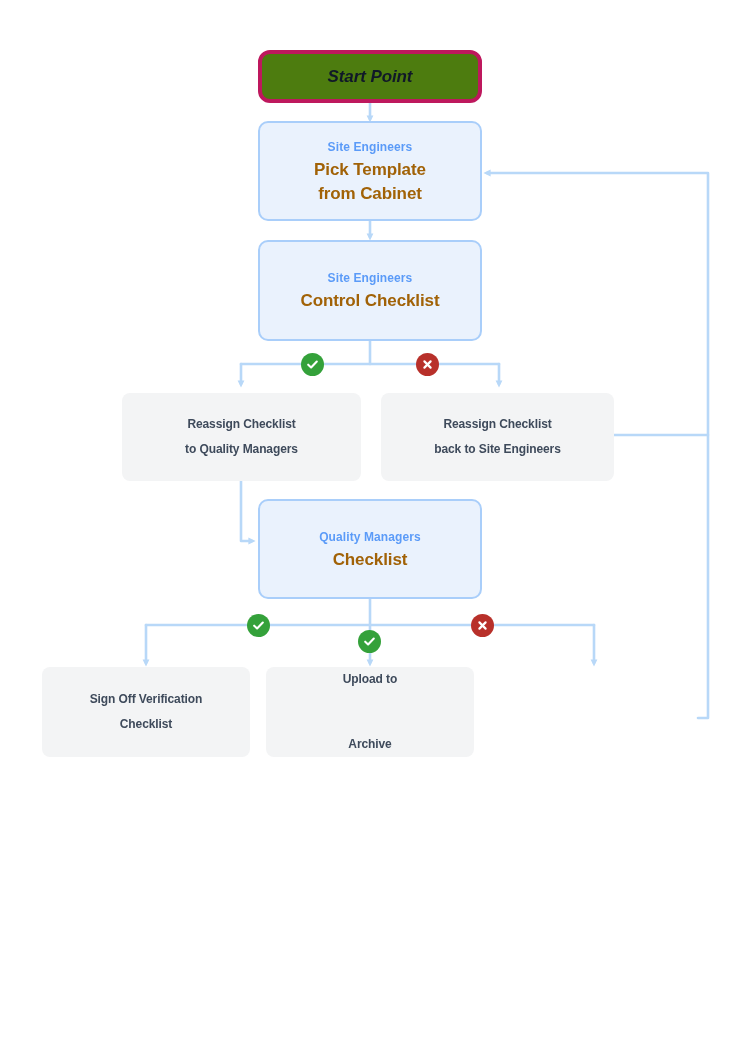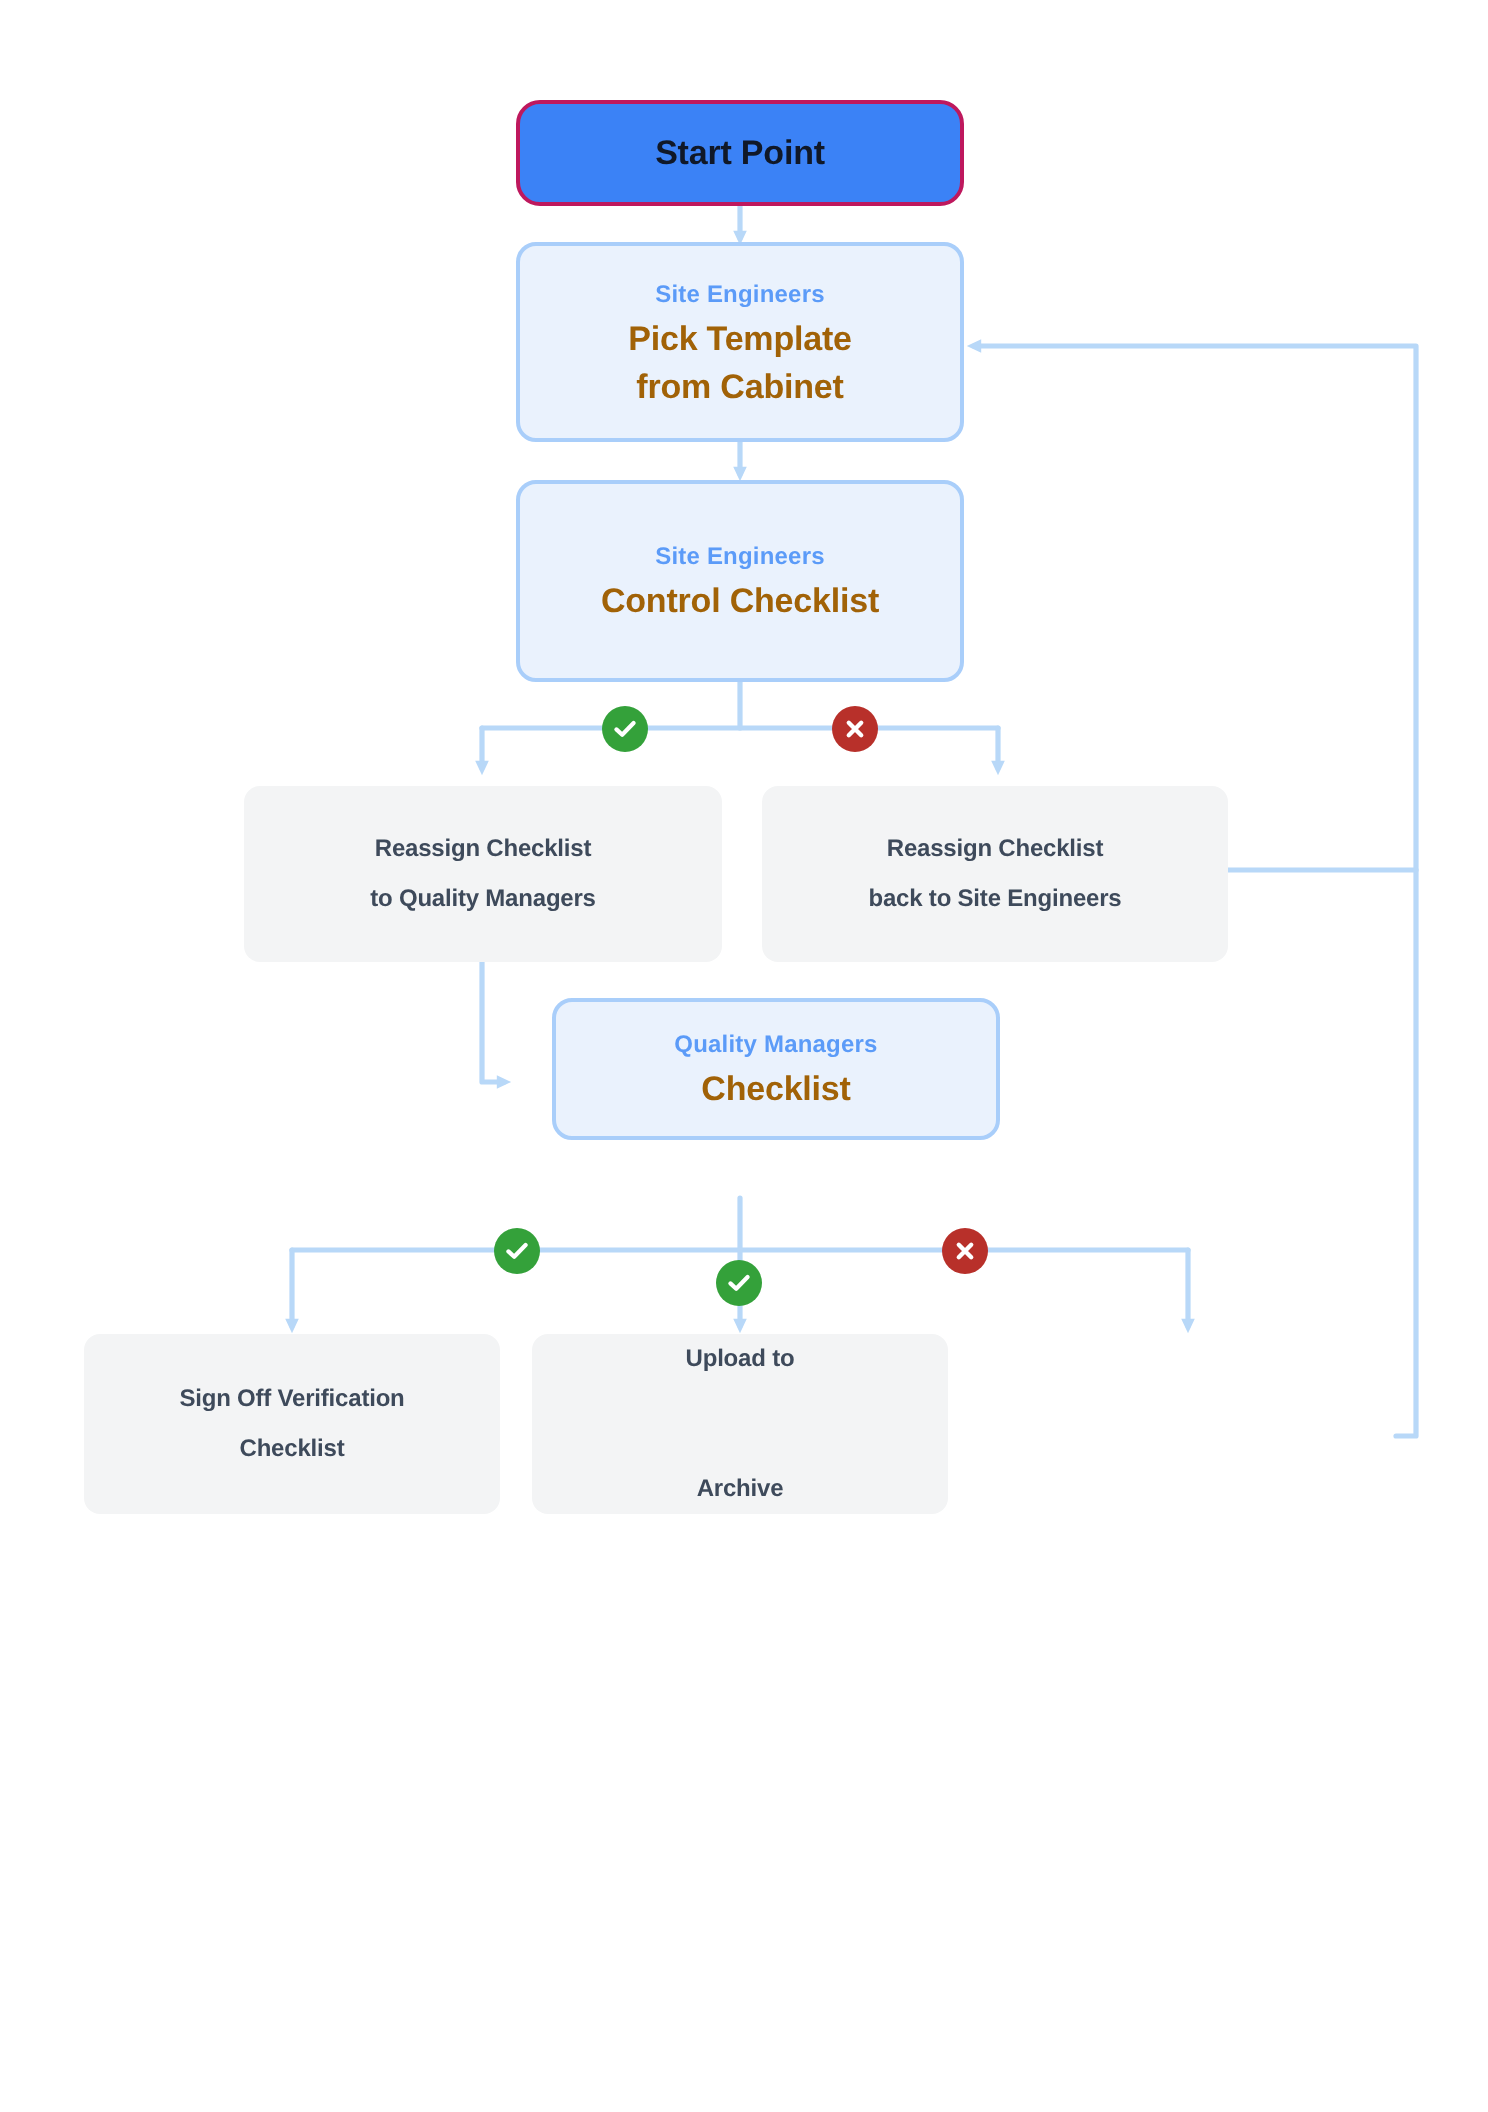--- a/index.html
+++ b/index.html
@@ -50,23 +50,24 @@
   .node .title {
     font-size: 17px;
     line-height: 24px;
     font-weight: bold;
     color: #a16207;
     letter-spacing: -0.1px;
   }
 
   
   .node.start {
-    background: #3b82f6;
-    border: 2px solid #be185d;
+    background: #4d7c0f;
+    border: 4px solid #be185d;
     border-radius: 12px;
+    font-style: italic;
   }
   .node.start .title {
     font-size: 17px;
     font-weight: bold;
     color: #101828;
   }
 
   
   .node.blue {
     background: #eaf2fd;
@@ -158,21 +159,21 @@
   <div class="node grey" style="left:122px; top:393px; width:239px; height:88px;">
     <div class="title">Reassign Checklist</div>
     <div class="title">to Quality Managers</div>
   </div>
 
   <div class="node grey" style="left:381px; top:393px; width:233px; height:88px;">
     <div class="title">Reassign Checklist</div>
     <div class="title">back to Site Engineers</div>
   </div>
 
-  <div class="node blue" style="left:276px; top:499px; width:224px; height:71px;">
+  <div class="node blue" style="left:258px; top:499px; width:224px; height:100px;">
     <div class="role">Quality Managers</div>
     <div class="title">Checklist</div>
   </div>
 
   <div class="node grey" style="left:42px; top:667px; width:208px; height:90px;">
     <div class="title">Sign Off Verification</div>
     <div class="title">Checklist</div>
   </div>
 
   <div class="node grey" style="left:266px; top:667px; width:208px; height:90px;gap:40px;">

